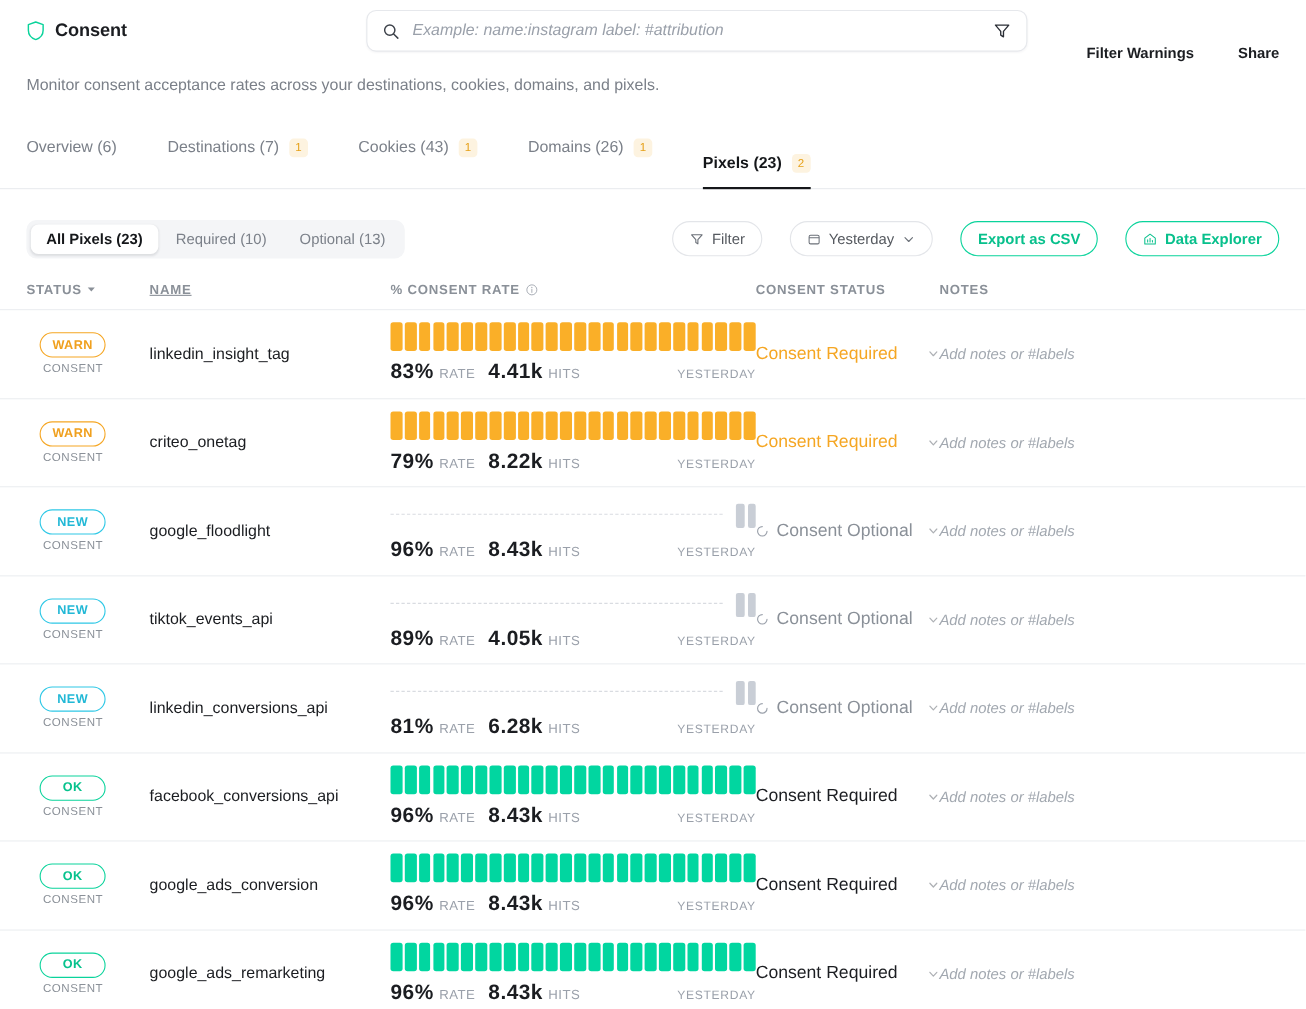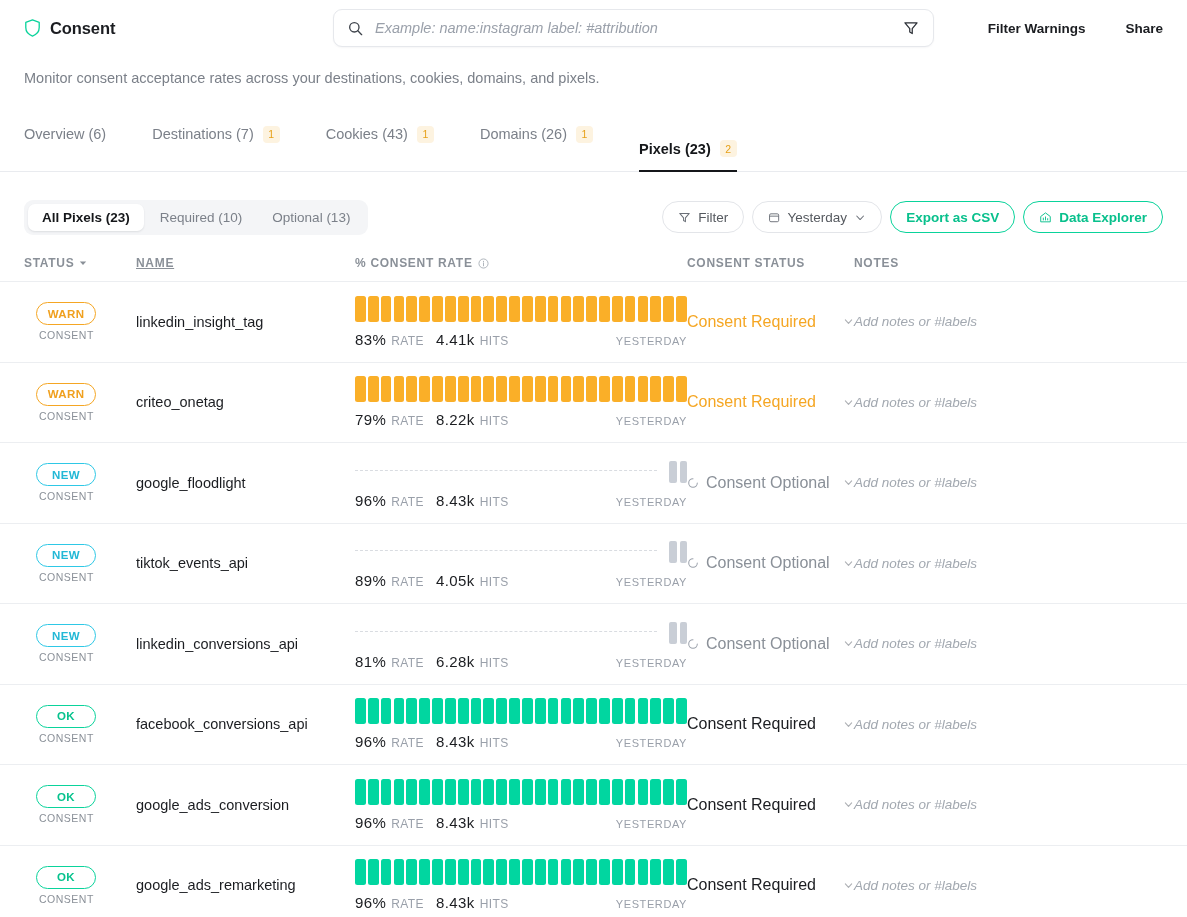--- a/index.html
+++ b/index.html
@@ -43,21 +43,21 @@
     font-style: italic;
     color: #1b1d21;
     padding-left: 12px;
     background: transparent;
   }
   .searchwrap input::placeholder { color: #9aa0aa; font-style: italic; }
   .funnel-ic { width: 16px; height: 16px; flex:0 0 auto; }
 
   .topactions {
     position: absolute; right: 24px; top: 0; height: 56px;
-    display: flex; align-items: center; gap: 40px;
+    display: flex; align-items: flex-end; gap: 40px;
   }
   .topactions span { font-size: 13.5px; font-weight: bold; color: #1b1d21; cursor: pointer; }
 
   
   .subtitle {
     margin: 14px 0 17px 24px;
     font-size: 14.5px;
     color: #7b8089;
   }
   .tabs {
@@ -112,21 +112,21 @@
     color: #7b8089;
     cursor: pointer;
     white-space: nowrap;
   }
   .seg.active {
     background: #fff;
     color: #15171a;
     font-weight: bold;
     box-shadow: 0 1px 2px rgba(20,25,40,0.10);
   }
-  .tb-right { margin-left: auto; display: flex; align-items: flex-start; gap: 8px; }
+  .tb-right { margin-left: auto; display: flex; align-items: flex-start; gap: 25px; }
   .pill {
     display: flex; align-items: center; gap: 7px;
     height: 32px; padding: 0 15px;
     border: 1px solid #e3e5e9;
     border-radius: 17px;
     background: #fff;
     font-size: 13.5px;
     color: #55595f;
     cursor: pointer;
     white-space: nowrap;
@@ -200,21 +200,21 @@
   }
   .spark.empty i {
     flex: 0 0 auto; width: 7.5px; height: 22px;
     background: #c9ced6; border-radius: 2px;
   }
   .ratemeta {
     margin-top: 9px;
     display: flex; align-items: baseline;
     font-size: 12px; color: #9aa0aa; letter-spacing: 0.4px;
   }
-  .ratemeta b { font-size: 15px; color: #1b1d21; font-weight: normal; }
+  .ratemeta b { font-size: 19px; color: #1b1d21; font-weight: bold; }
   .ratemeta .sp { width: 5px; display:inline-block; }
   .ratemeta .gap { width: 12px; display:inline-block; }
   .ratemeta .yest { margin-left: auto; font-size: 11px; letter-spacing: 0.6px; color: #9aa0aa; }
 
   .cstat {
     width: 167px;
     display: flex; align-items: center; gap: 7px;
     font-size: 16px;
   }
   .cstat.req { color: #f5a623; }

